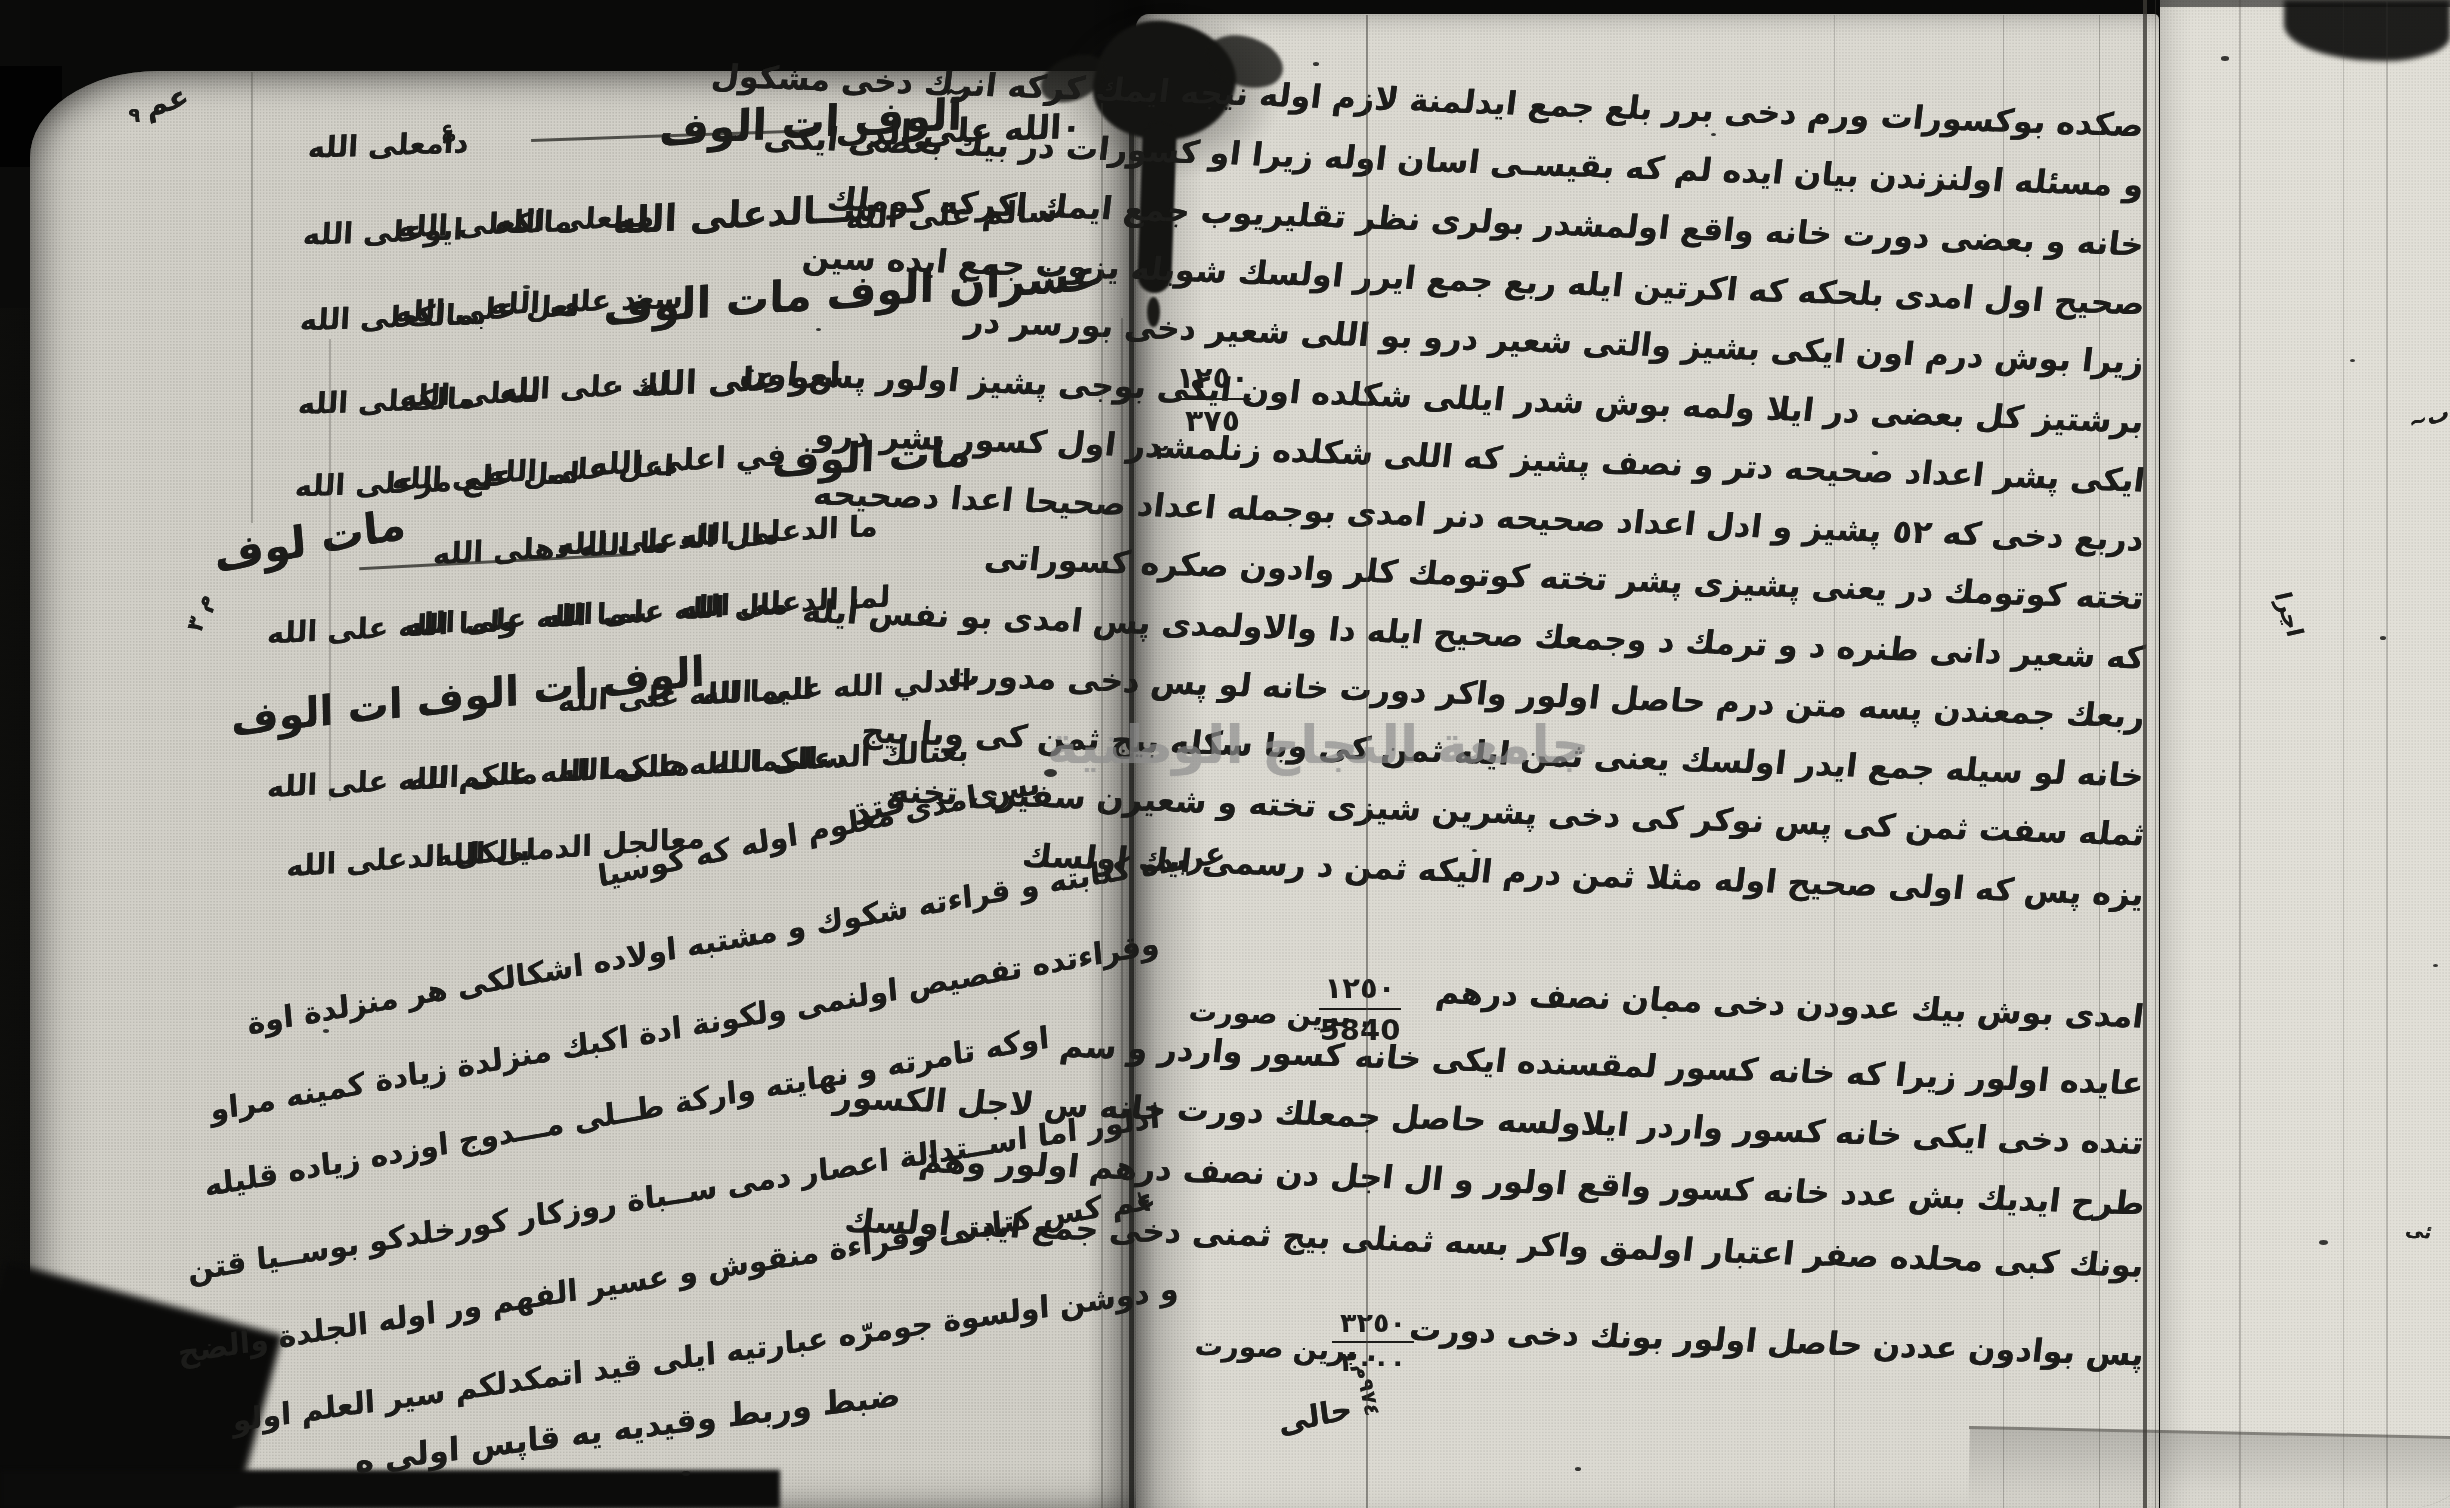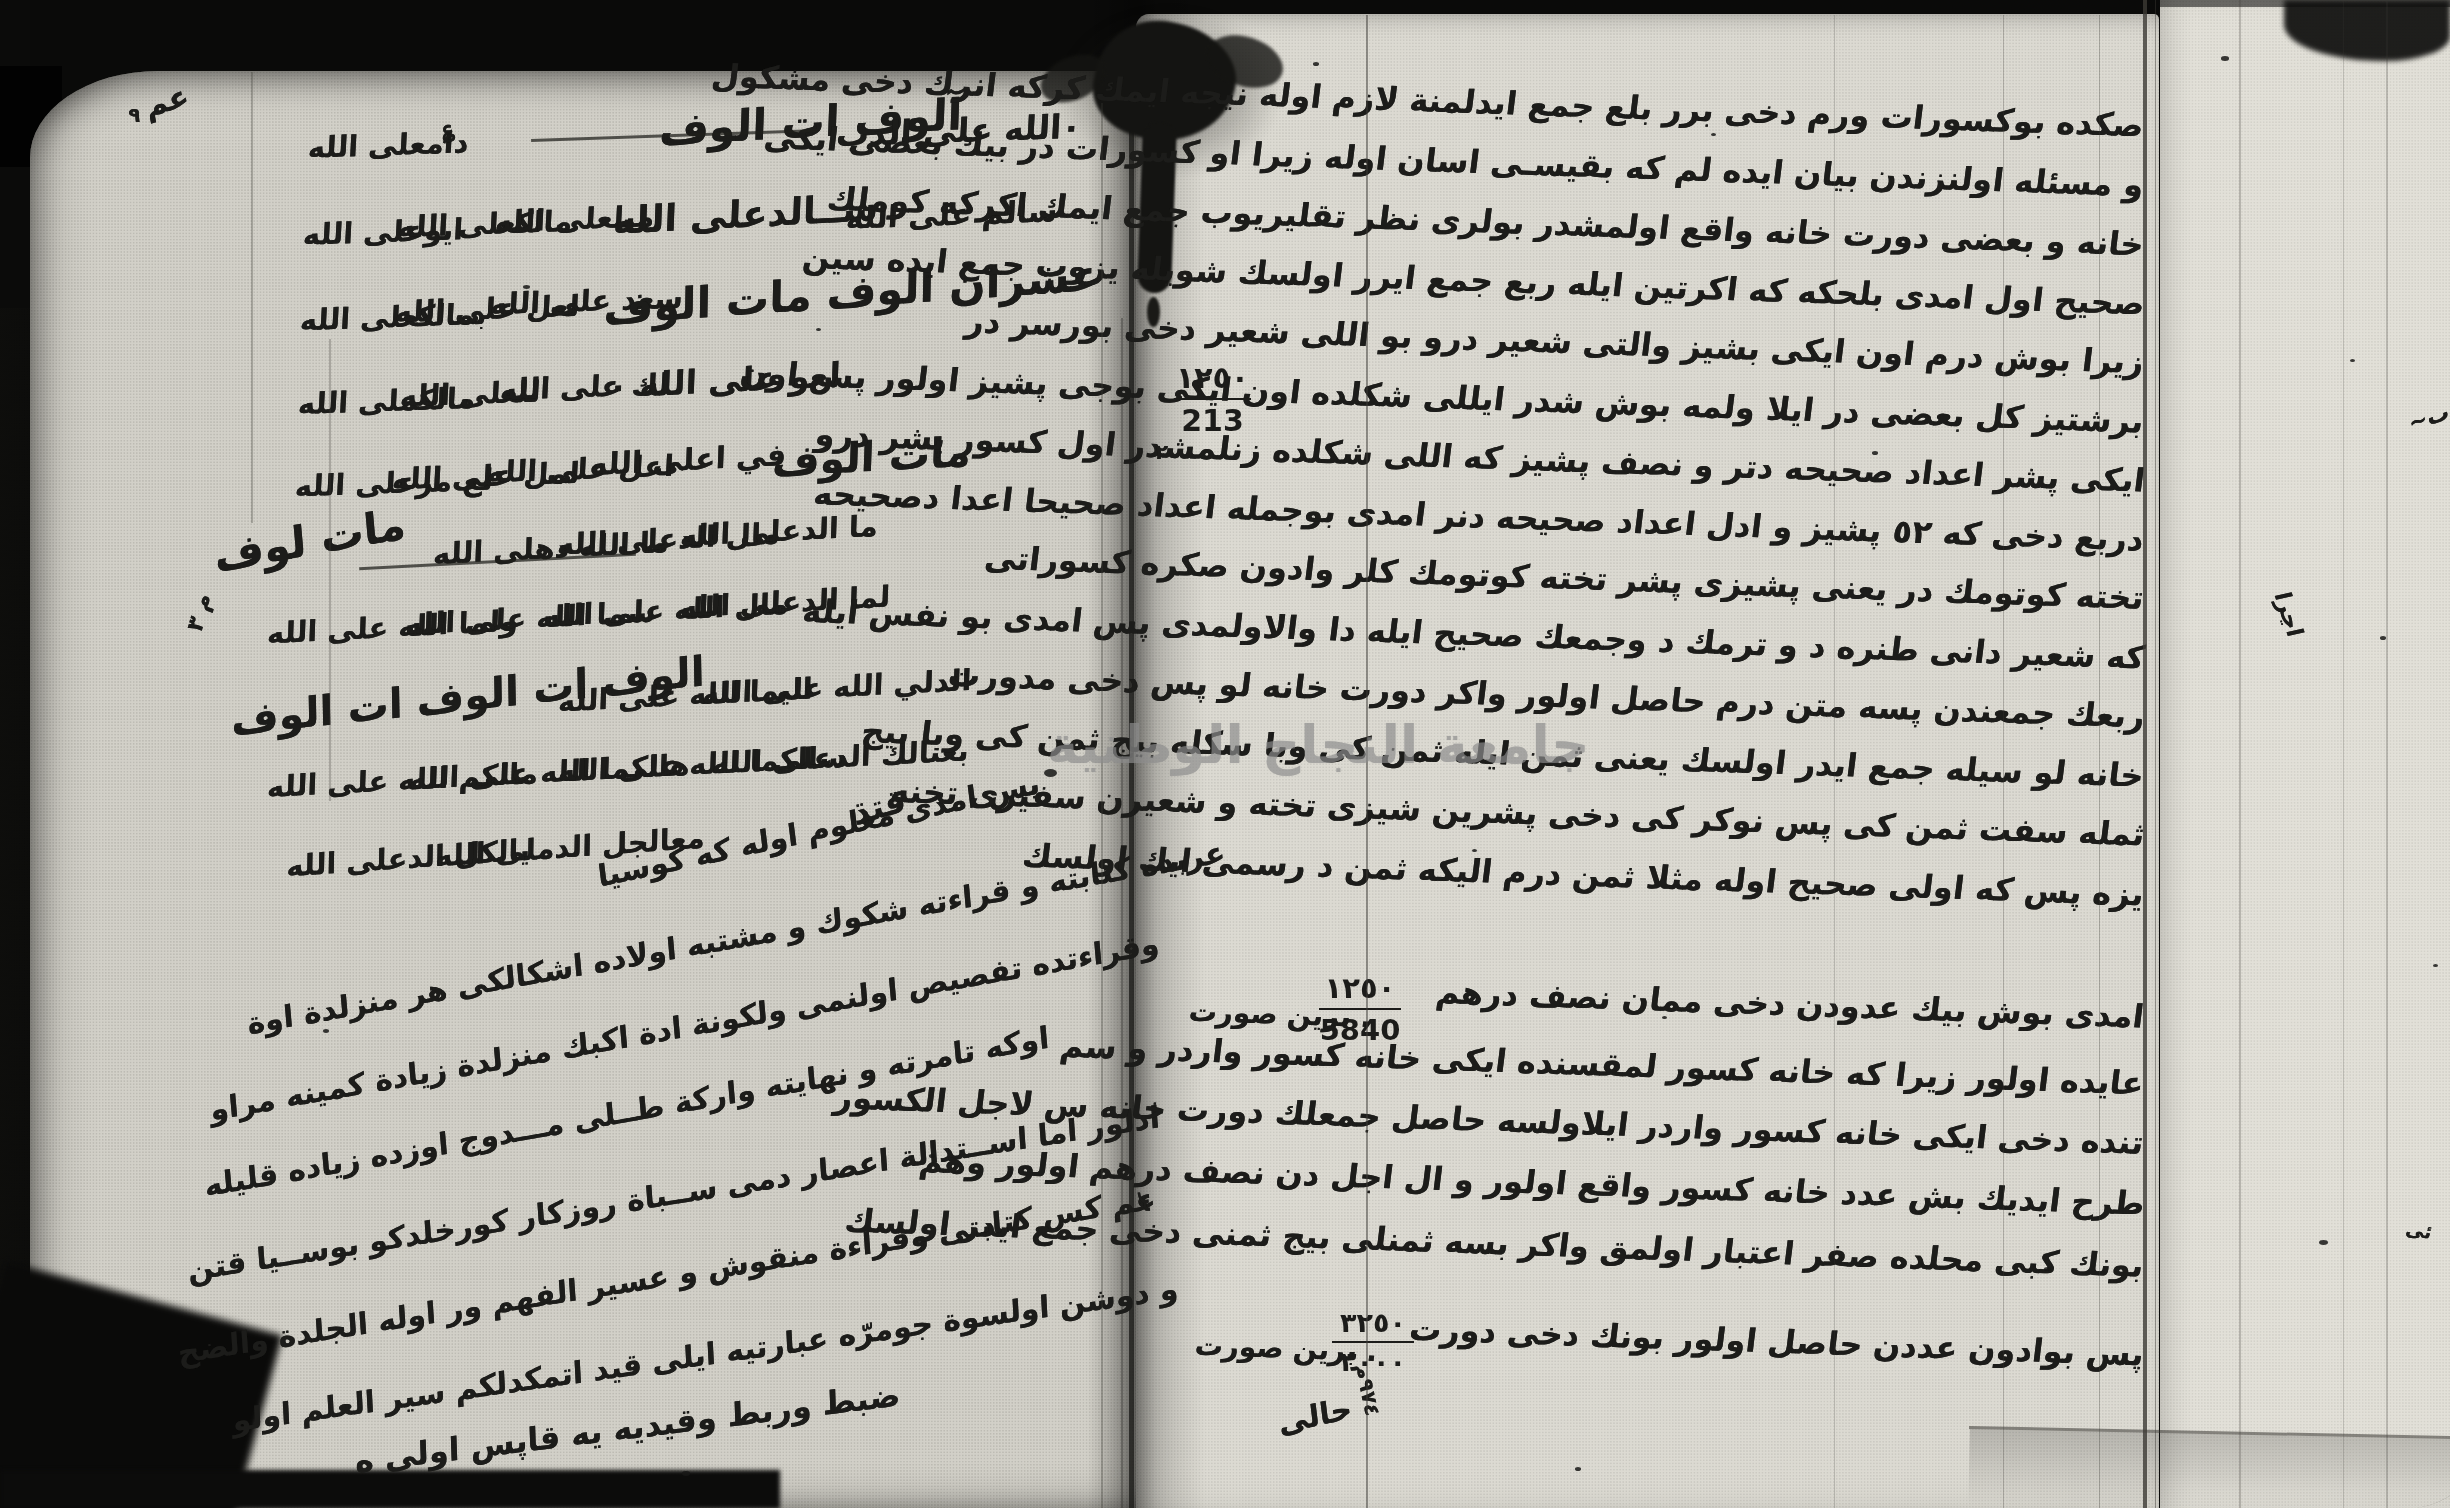--- a/index.html
+++ b/index.html
@@ -179,21 +179,21 @@
       <div class="txt" style="left: 1155px; top: 442px; font-size: 20.5px; transform: rotate(0deg) skewX(-5deg);">٢</div>
       <div class="txt" style="left: 1341px; top: 1380px; font-size: 20.5px; transform: rotate(78deg) skewX(-5deg);">٤٧٩م</div>
       <div class="txt" style="left: 1278px; top: 1401px; font-size: 30px; transform: rotate(-12deg) skewX(-5deg);">حالى</div>
       <div class="txt" style="left: 1140px; top: 1193px; font-size: 19.5px; transform: rotate(84deg) skewX(-5deg);">ٮڔ</div>
       <div class="txt" style="left: 2266px; top: 603px; font-size: 22.6px; transform: rotate(72deg) skewX(-5deg);">اڃرا</div>
       <div class="txt" style="left: 2406px; top: 1222px; font-size: 18.5px; transform: rotate(10deg) skewX(-5deg);">ئى</div>
       <div class="txt" style="left: 2408px; top: 406px; font-size: 22.6px; transform: rotate(-18deg) skewX(-5deg);">ٮ~</div>
       <div class="stack" style="left: 1174px; top: 360px; font-size: 30px;">
         <div>١٢٥٠</div>
         <div class="bar" style="width: 77px;"></div>
-        <div>213</div>
+        <div>٣٧٥</div>
       </div>
       <div class="stack" style="left: 1319px; top: 971px; font-size: 29px;">
         <div>١٢٥٠</div>
         <div class="bar" style="width: 82px;"></div>
         <div>5840</div>
       </div>
       <div class="stack" style="left: 1332px; top: 1307px; font-size: 27px;">
         <div>٣٢٥٠</div>
         <div class="bar" style="width: 82px;"></div>
         <div>٣٠٠٠</div>

